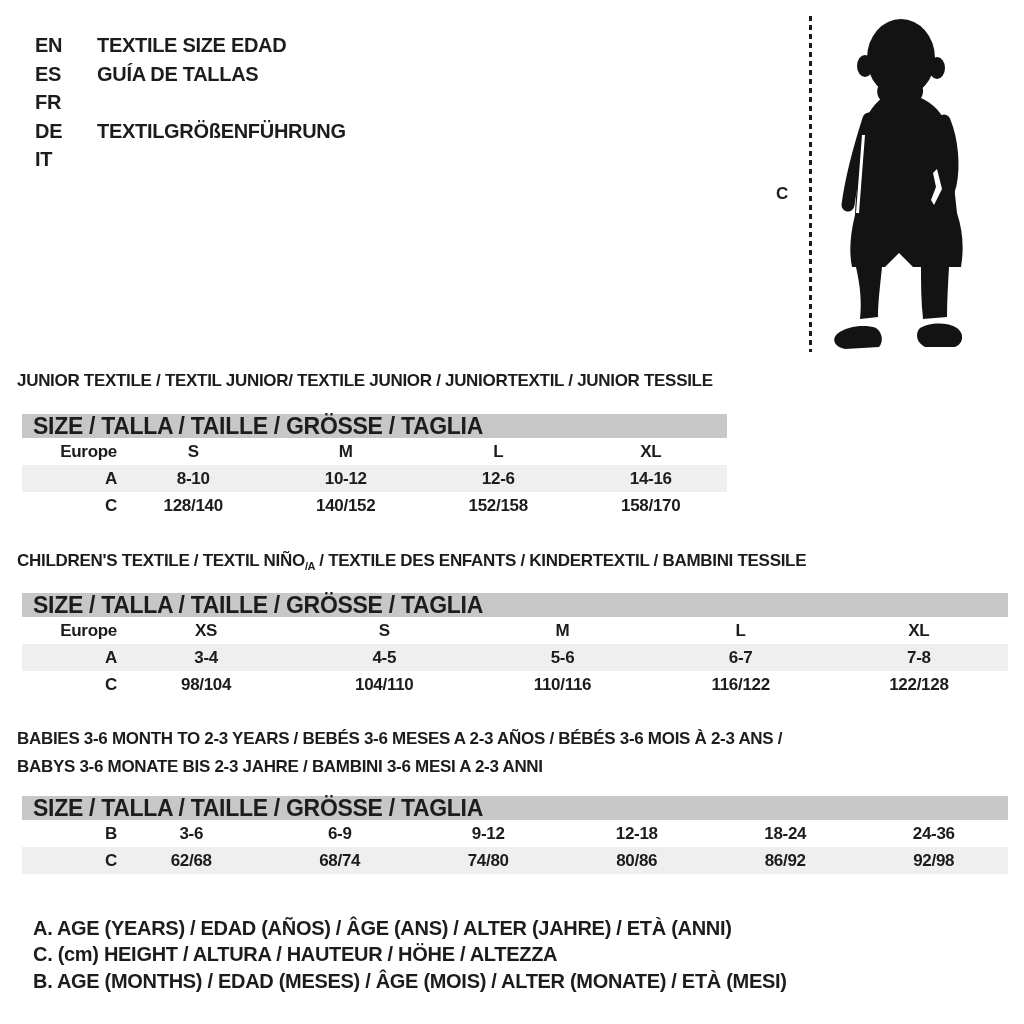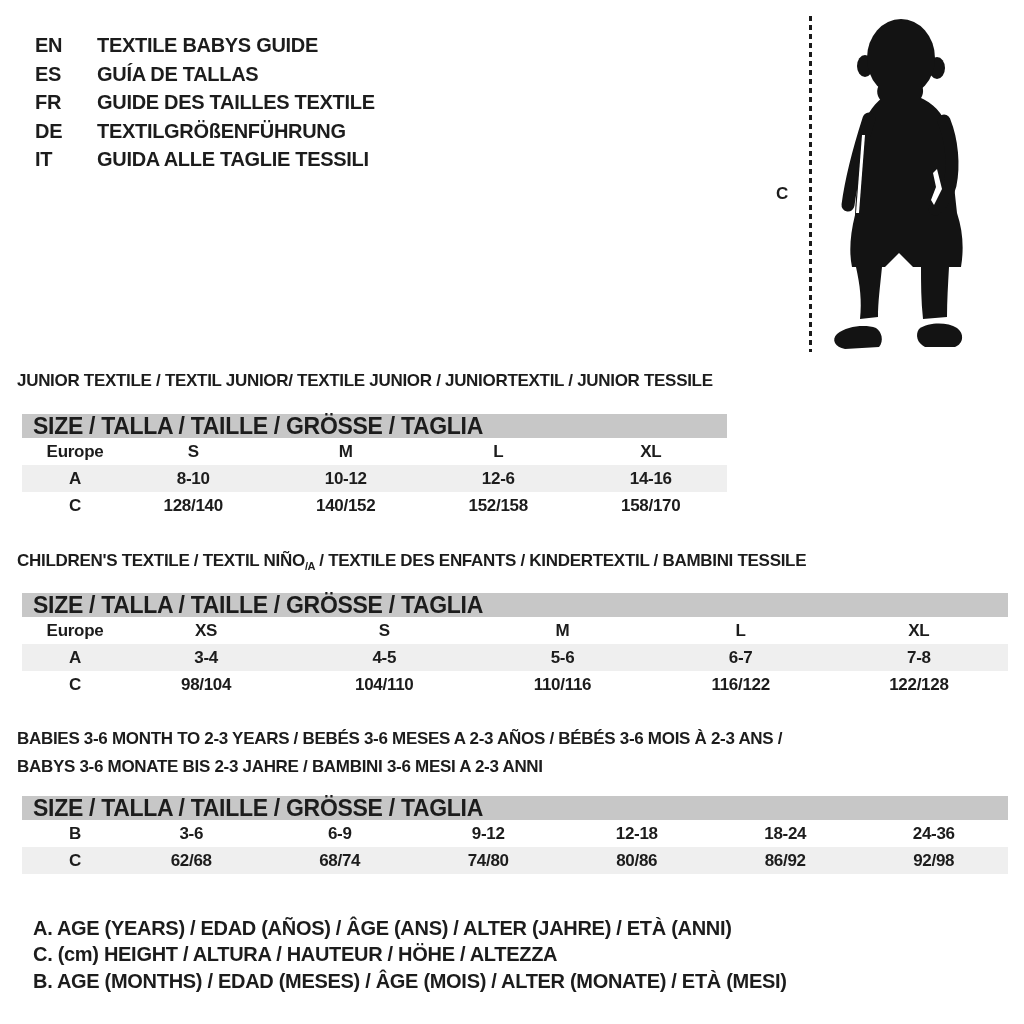--- a/index.html
+++ b/index.html
@@ -29,51 +29,49 @@
     position:absolute;left:22px;height:24px;background:#c7c7c7;
     font-size:23px;line-height:24px;padding-left:11px;box-sizing:border-box;
   }
   table.size-table{
     position:absolute;left:22px;border-collapse:collapse;table-layout:fixed;
   }
   table.size-table td{
     height:27px;padding:0;font-size:17px;font-weight:700;
     text-align:center;vertical-align:middle;white-space:nowrap;
   }
-  table.size-table td.rowlabel{text-align:center;padding-left:11px;}
+  table.size-table td.rowlabel{text-align:right;padding-left:11px;}
   tr.alt td{background:#efefef;}
   
   .footnotes{position:absolute;left:33px;top:915px;}
   .footnote{font-size:20px;line-height:26.3px;white-space:nowrap;}
 </style>
 </head>
 <body>
 
 <div class="canvas">
 
   <div class="lang-block">
     <div class="lang-row">
       <span class="lang-code">EN</span>
-      <span class="lang-label">TEXTILE BABYS GUIDE</span>
+      <span class="lang-label">TEXTILE SIZE EDAD</span>
     </div>
     <div class="lang-row">
       <span class="lang-code">ES</span>
       <span class="lang-label">GUÍA DE TALLAS</span>
     </div>
     <div class="lang-row">
       <span class="lang-code">FR</span>
-      <span class="lang-label">GUIDE DES TAILLES TEXTILE</span>
     </div>
     <div class="lang-row">
       <span class="lang-code">DE</span>
       <span class="lang-label">TEXTILGRÖßENFÜHRUNG</span>
     </div>
     <div class="lang-row">
       <span class="lang-code">IT</span>
-      <span class="lang-label">GUIDA ALLE TAGLIE TESSILI</span>
     </div>
   </div>
 
   <div class="dotted-line"></div>
   <span class="c-label">C</span>
 
   <svg class="figure-svg" viewBox="0 0 142 335" xmlns="http://www.w3.org/2000/svg">
     <g fill="#131313" stroke="none">
 
       <ellipse cx="40" cy="49" rx="8" ry="11"></ellipse>

